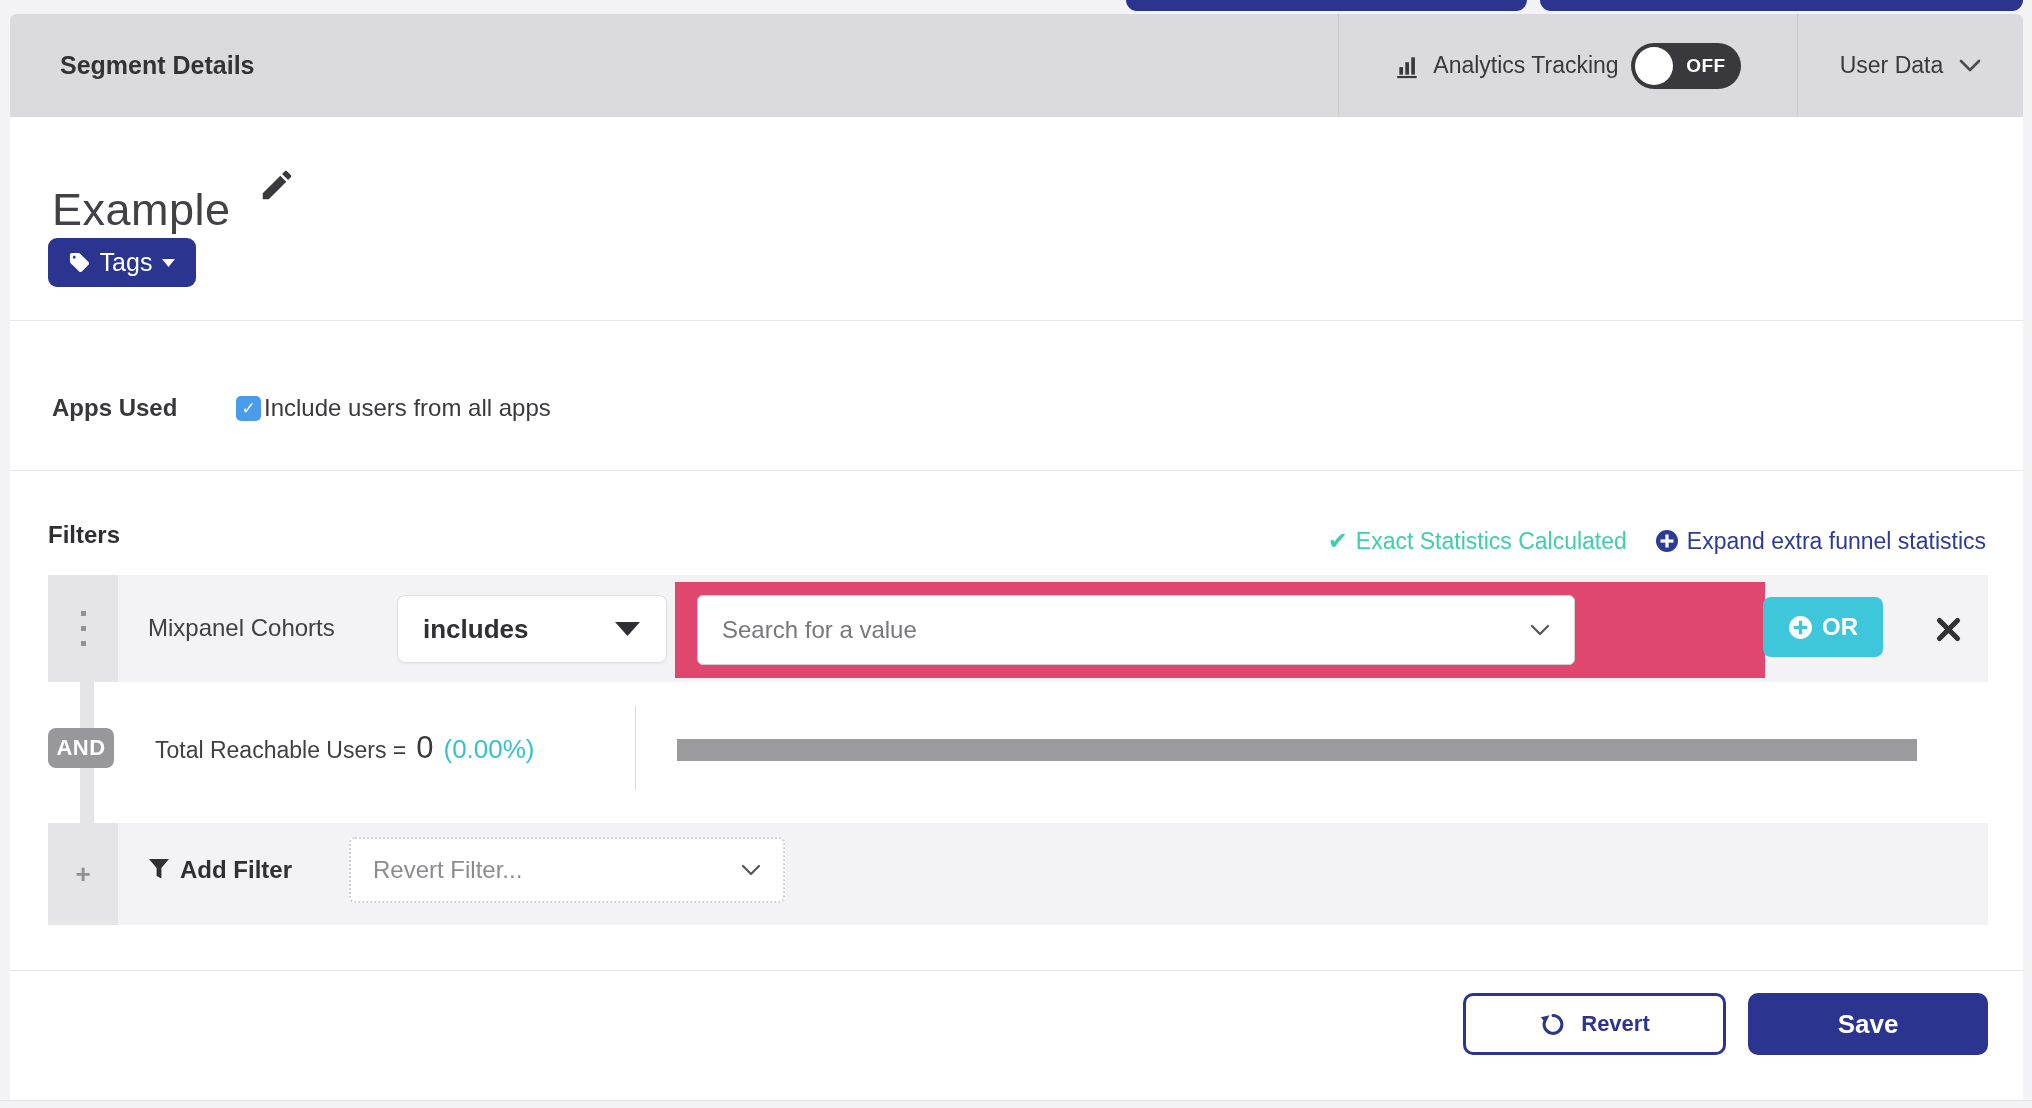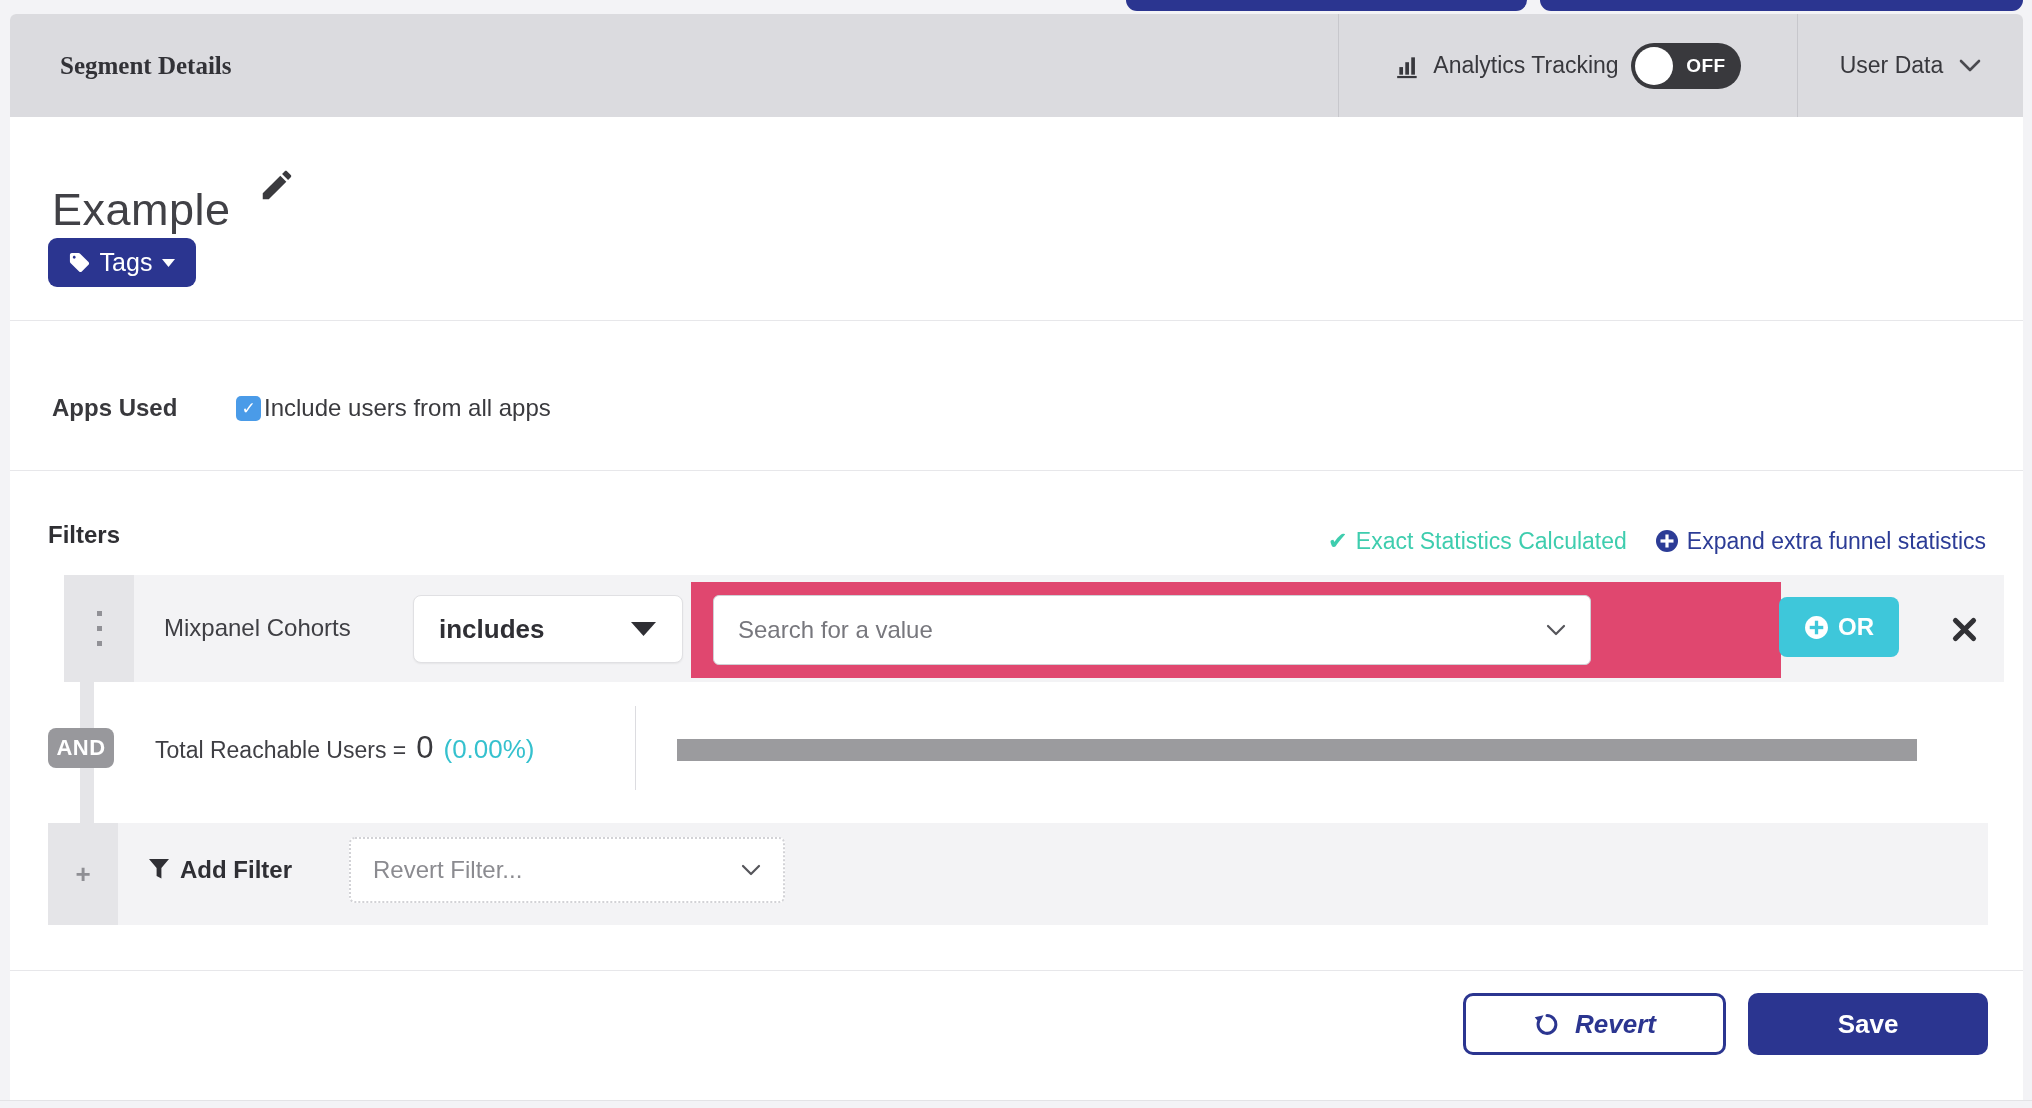--- a/index.html
+++ b/index.html
@@ -16,21 +16,21 @@
   .tab-stub { position:absolute; top:0; height:11px; background:var(--navy,#2b3590); border-radius:0 0 12px 12px; }
   .stub-left  { left:1126px; width:401px; }
   .stub-right { left:1540px; width:483px; }
 
   
   .card { position:absolute; left:10px; top:14px; width:2013px; height:1087px; background:#ffffff; border-radius:6px 6px 0 0; }
 
   
   .band { position:absolute; left:10px; top:14px; width:2013px; height:103px; background:#dbdbdf; border-radius:6px 6px 0 0; }
   .band-title { position:absolute; left:50px; top:0; height:103px; display:flex; align-items:center;
-    font-size:25px; font-weight:bold; color:#323237;font-family:Liberation Serif, serif; }
+    font-size:25px; font-weight:bold; color:#323237; }
   .band-seg { position:absolute; top:0; height:103px; border-left:1px solid #c7c7cc; display:flex; align-items:center; justify-content:center; gap:12px; }
   .seg-analytics { left:1328px; width:459px; }
   .seg-userdata  { left:1787px; width:226px; gap:16px; }
   .band-label { font-size:23px; color:#38383d; }
 
   
   .toggle { position:relative; width:110px; height:46px; border-radius:23px; background:#39393d; flex:0 0 auto; cursor:pointer; }
   .toggle-knob { position:absolute; left:4px; top:4px; width:38px; height:38px; border-radius:50%; background:#ffffff; }
   .toggle-text { position:absolute; right:15px; top:0; height:46px; display:flex; align-items:center; color:#fff; font-size:19px; font-weight:bold; letter-spacing:.5px; }
 
@@ -55,21 +55,21 @@
   .apps-cb-label { font-size:24px; color:#3a3a3e; margin-left:3px; }
 
   
   .filters-heading { position:absolute; left:48px; top:521px; font-size:24px; font-weight:bold; color:#2f2f33; }
   .stats-links { position:absolute; top:527px; right:46px; display:flex; align-items:center; gap:28px; }
   .stat-exact { display:flex; align-items:center; gap:8px; color:var(--green,#3ecdae); font-size:23px; }
   .stat-exact .check { font-size:24px; font-weight:bold; }
   .stat-expand { display:flex; align-items:center; gap:8px; color:var(--link,#2c3c96); font-size:23px; cursor:pointer; }
 
   
-  .filter-row { position:absolute; left:48px; top:575px; width:1940px; height:107px; background:#f3f3f5;margin-left:16px; }
+  .filter-row { position:absolute; left:48px; top:575px; width:1940px; height:107px; background:#f3f3f5; }
   .drag-col { position:absolute; left:0; top:0; width:70px; height:107px; background:#e5e5e8; display:flex; flex-direction:column; align-items:center; justify-content:center; gap:10px; cursor:grab; }
   .kebab-dot { width:5px; height:5px; background:#919196; }
   .filter-name { position:absolute; left:100px; top:39px; font-size:24px; color:#3f3f44; }
   .includes-dd { position:absolute; left:349px; top:20px; width:270px; height:68px; background:#fff; border:1px solid #e0e0e3;
     border-radius:8px; box-shadow:0 1px 2px rgba(0,0,0,.06); display:flex; align-items:center; justify-content:space-between; padding:0 25px; cursor:pointer; }
   .includes-dd .val { font-size:26px; font-weight:bold; color:#2f2f34; }
   .pink-wrap { position:absolute; left:627px; top:7px; width:1090px; height:96px; background:var(--highlight-pink,#e0476f); }
   .value-select { position:absolute; left:22px; top:13px; width:878px; height:70px; background:#fff; border:1px solid #cfcfd4;
     border-radius:6px; display:flex; align-items:center; justify-content:space-between; padding:0 24px; cursor:pointer; }
   .value-select .ph { font-size:24px; color:#77777d; }
@@ -94,21 +94,21 @@
   .add-col { position:absolute; left:0; top:0; width:70px; height:102px; background:#e5e5e8; display:flex; align-items:center; justify-content:center;
     color:#8f8f94; font-size:26px; font-weight:bold; cursor:pointer; }
   .add-label { position:absolute; left:100px; top:33px; display:flex; align-items:center; gap:10px; font-size:24px; font-weight:bold; color:#2f2f34; }
   .select-filter { position:absolute; left:301px; top:14px; width:436px; height:66px; background:#fff; border:2px dotted #d2d2d6;
     border-radius:6px; display:flex; align-items:center; justify-content:space-between; padding:0 22px; cursor:pointer; }
   .select-filter .ph { font-size:24px; color:#8b8b90; }
 
   
   .revert-btn { position:absolute; left:1463px; top:993px; width:263px; height:62px; background:#fff;
     border:3px solid var(--navy,#2b3590); border-radius:10px; display:flex; align-items:center; justify-content:center; gap:14px; cursor:pointer; }
-  .revert-btn span { color:var(--navy,#2b3590); font-size:26px; font-weight:bold;font-style:italic; }
+  .revert-btn span { color:var(--navy,#2b3590); font-size:22px; font-weight:bold; }
   .save-btn { position:absolute; left:1748px; top:993px; width:240px; height:62px; background:var(--navy,#2b3590);
     border:none; border-radius:10px; display:flex; align-items:center; justify-content:center; cursor:pointer; }
   .save-btn span { color:#fff; font-size:26px; font-weight:bold; }
 
   .chev { flex:0 0 auto; }
 </style>
 </head>
 <body>
 
 <div class="page">

